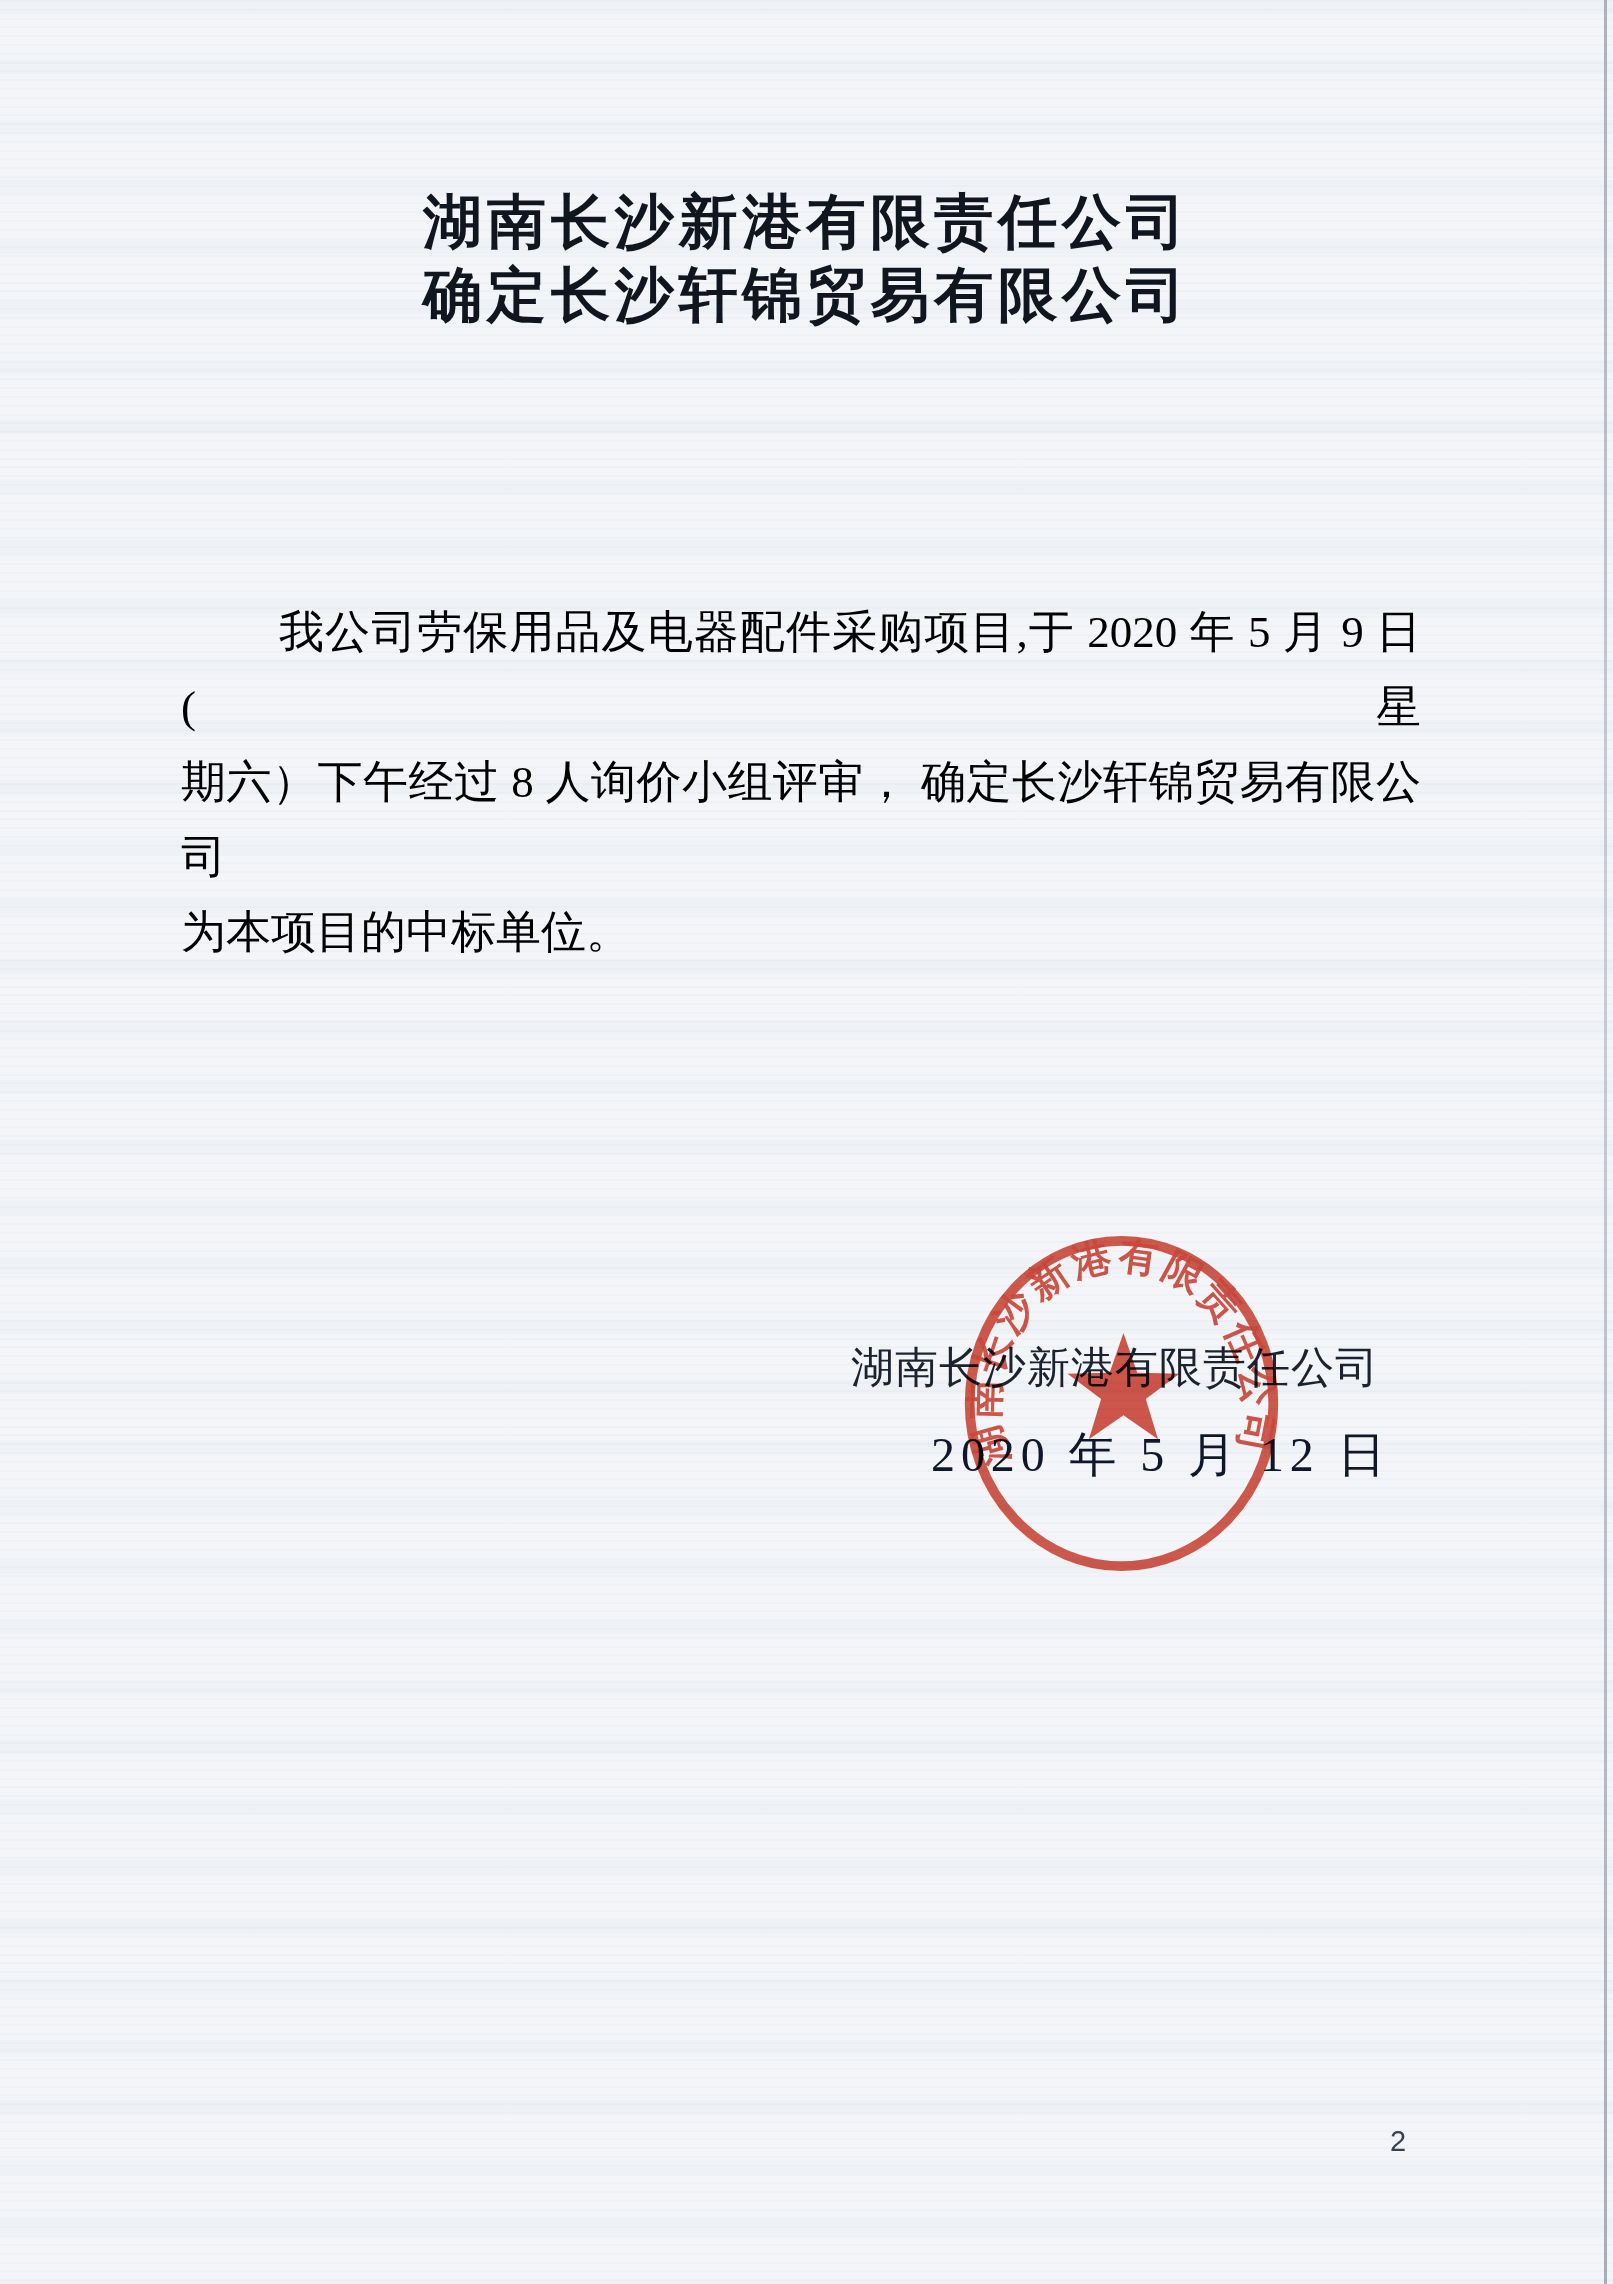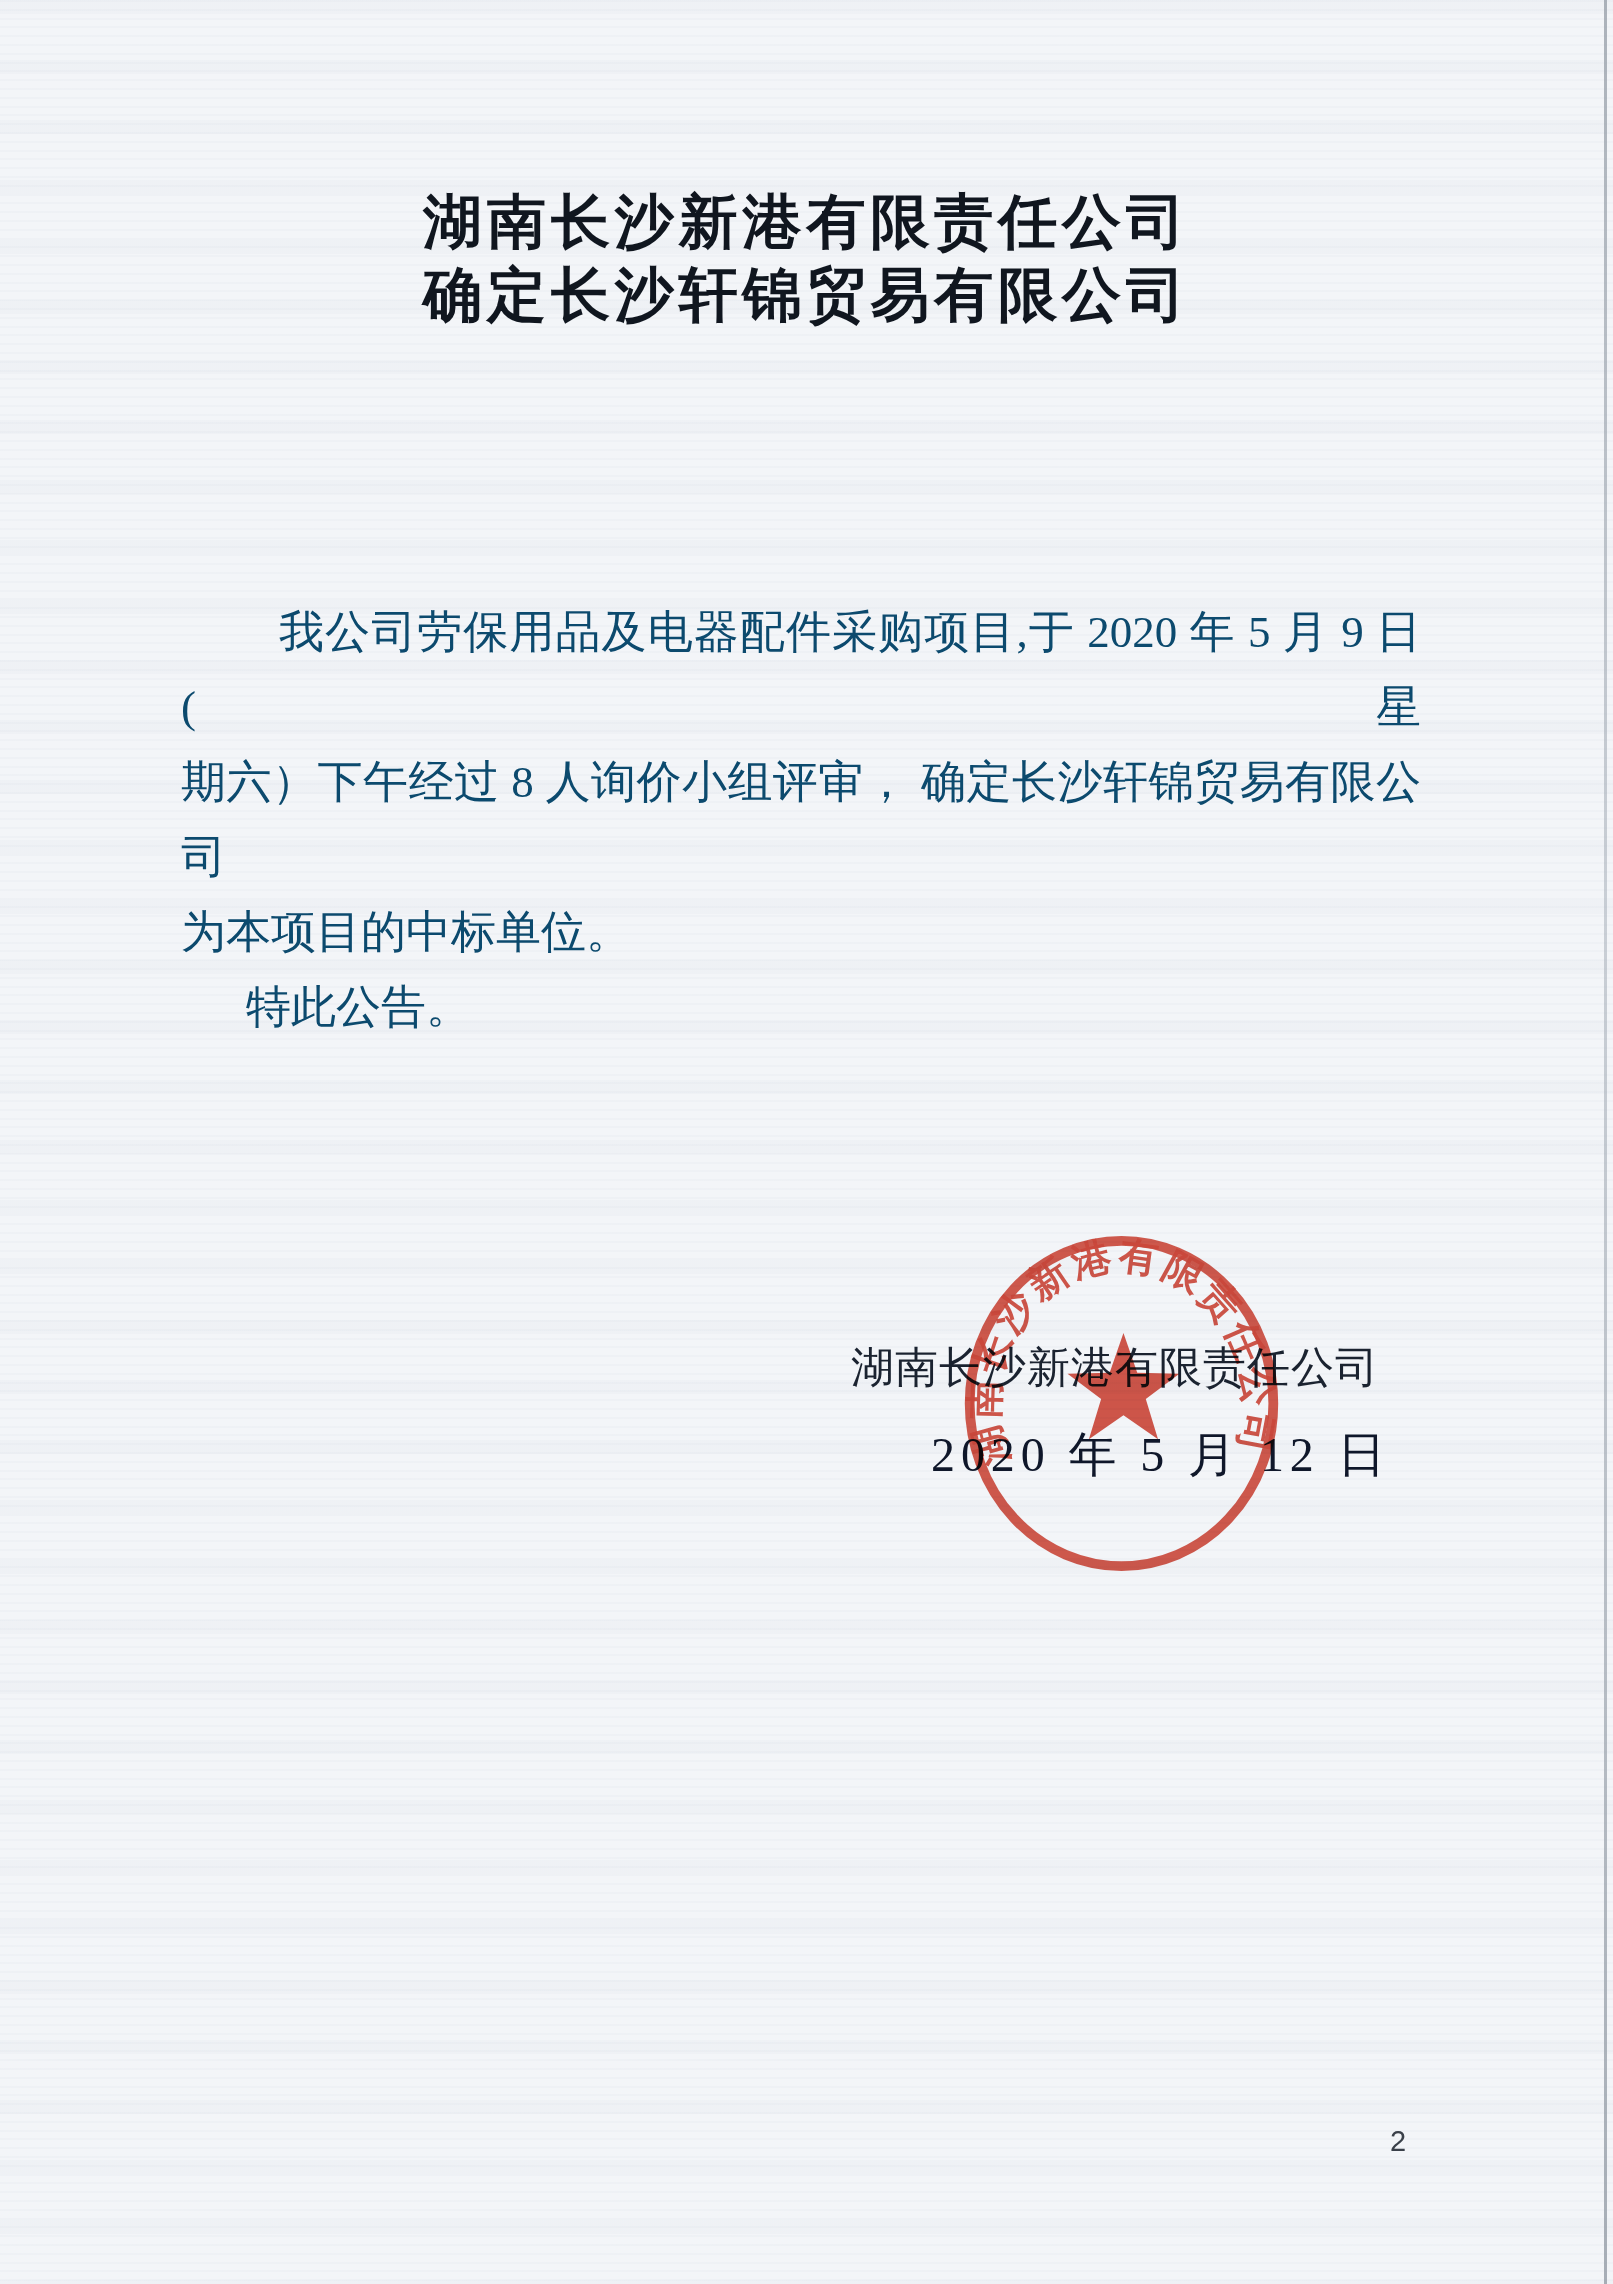--- a/index.html
+++ b/index.html
@@ -48,21 +48,21 @@
     font-weight: 700;
     font-size: 59px;
     line-height: 73px;
     letter-spacing: 4.9px;
   }
   .body-block {
     position: absolute;
     top: 595px;
     left: 181px;
     width: 1240px;
-    color: #0c4a6e;
+    color: #000000;
     font-size: 45px;
     line-height: 75px;
     letter-spacing: 0px;
   }
   .body-line-justify {
     text-align: justify;
     text-align-last: justify;
   }
   .body-line-first {
     text-indent: 98px;
@@ -114,21 +114,20 @@
 
 <div class="title-block">
   <div>湖南长沙新港有限责任公司</div>
   <div>确定长沙轩锦贸易有限公司</div>
 </div>
 
 <div class="body-block">
   <div class="body-line-justify body-line-first">我公司劳保用品及电器配件采购项目,于 2020 年 5 月 9 日(星</div>
   <div class="body-line-justify">期六）下午经过 8 人询价小组评审， 确定长沙轩锦贸易有限公司</div>
   <div>为本项目的中标单位。</div>
-  <div class="body-line-indent">特此公告。</div>
 </div>
 
 <div class="sig-company">湖南长沙新港有限责任公司</div>
 <div class="sig-date">2020 年 5 月 12 日</div>
 
 <svg class="seal" viewBox="0 0 340 360" xmlns="http://www.w3.org/2000/svg">
   <ellipse cx="170" cy="180" rx="155" ry="166" fill="none" stroke="#cf3a2a" stroke-width="10" stroke-opacity="0.9"></ellipse>
   <path id="sealTextArc" d="M 55.8 237.9 A 126 137 0 1 1 284.2 237.9" fill="none"></path>
   <text font-size="40" fill="#cf3a2a" fill-opacity="0.92" font-family="Liberation Serif, DejaVu Serif, serif" font-weight="700">
     <textPath href="#sealTextArc" startOffset="0" textLength="520" lengthAdjust="spacing">湖南长沙新港有限责任公司</textPath>

